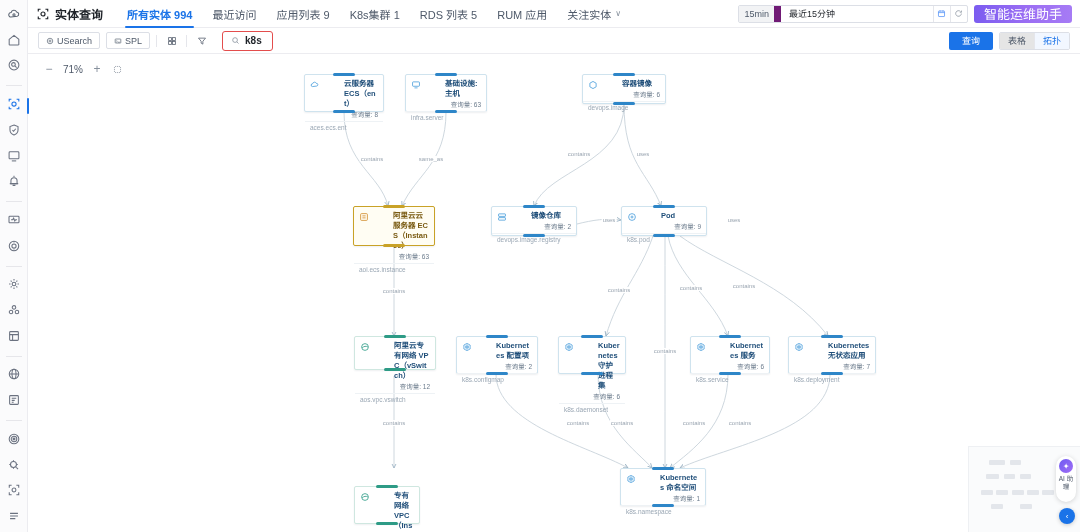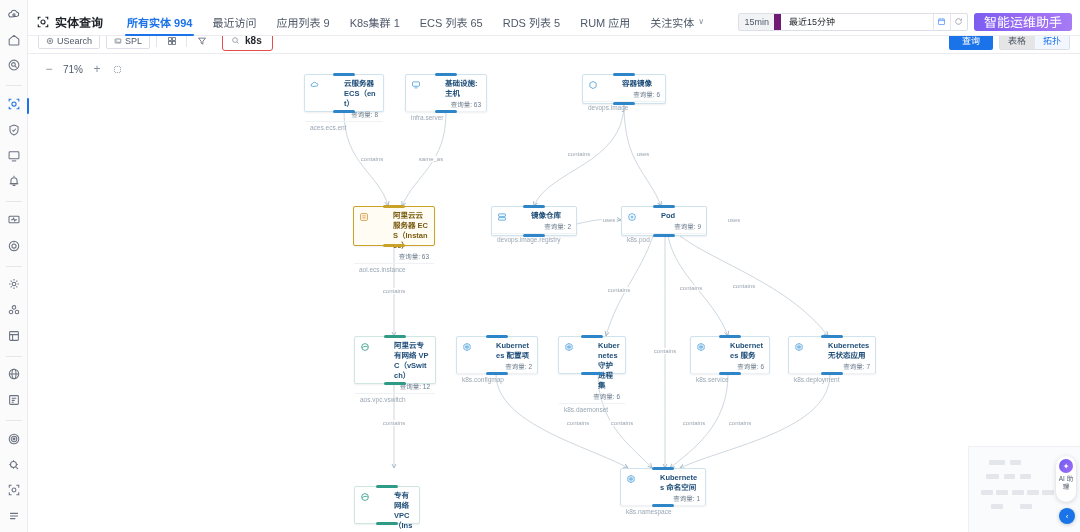--- a/index.html
+++ b/index.html
@@ -29,21 +29,21 @@
   .rail-item.active { color: #1a73e8; }
   .rail-item.active::after {
     content: ""; position: absolute; right: -3px; top: 4px;
     width: 2px; height: 16px; background: #1a73e8; border-radius: 2px;
   }
   .rail-sep { width: 16px; height: 1px; background: #e6e6ea; margin: 4px 0 8px; }
   .rail-spacer { flex: 1 1 auto; }
 
   
   .header {
-    position: absolute; left: 28px; top: 8px; right: 0; height: 28px;
+    position: absolute; left: 28px; top: 0; right: 0; height: 28px;
     background: #ffffff; border-bottom: 1px solid #ececf0;
     display: flex; align-items: center; padding-left: 8px;
     z-index: 15;
   }
   .brand { display: flex; align-items: center; gap: 5px; margin-right: 14px; }
   .brand-icon { width: 14px; height: 14px; color: #1f2329; }
   .brand-icon svg { width: 14px; height: 14px; display: block; }
   .brand-title { font-size: 12px; font-weight: 700; color: #1f2329; white-space: nowrap; }
 
   .tabs { display: flex; align-items: center; height: 32px; gap: 0; }
@@ -356,23 +356,20 @@
           <span>所有实体 994</span>
         </div>
       <div class="tab">
           <span>最近访问</span>
         </div>
       <div class="tab">
           <span>应用列表 9</span>
         </div>
       <div class="tab">
           <span>K8s集群 1</span>
-        </div>
-      <div class="tab">
-          <span>ECS 列表 65</span>
         </div>
       <div class="tab">
           <span>RDS 列表 5</span>
         </div>
       <div class="tab">
           <span>RUM 应用</span>
         </div>
       <div class="tab">
         <span>关注实体</span>
         <span class="chev">∨</span>
@@ -584,21 +581,21 @@
                 </svg>
               </span>
               <div class="node-main">
                 <div class="node-title">Pod</div>
                 <div class="node-count">查询量: 9</div>
               </div>
             </div>
             <div class="node-foot">k8s.pod</div>
             <span class="botbar"></span>
           </div>
-          <div class="node teal" style="left: 326px; top: 282px; width: 82px; height: 48px;">
+          <div class="node teal" style="left: 326px; top: 282px; width: 82px; height: 34px;">
             <span class="topbar"></span>
             <div class="node-body">
               <span class="node-ico">
                 <svg viewBox="0 0 16 16" fill="none" stroke="currentColor" stroke-width="1.3">
                   <circle cx="8" cy="8" r="5.4"></circle>
                   <path d="M3.4 9.4c2.6-2.6 6.6-3.4 9.2-1.4"></path>
                 </svg>
               </span>
               <div class="node-main">
                 <div class="node-title">阿里云专有网络 VPC（vSwitch）</div>

